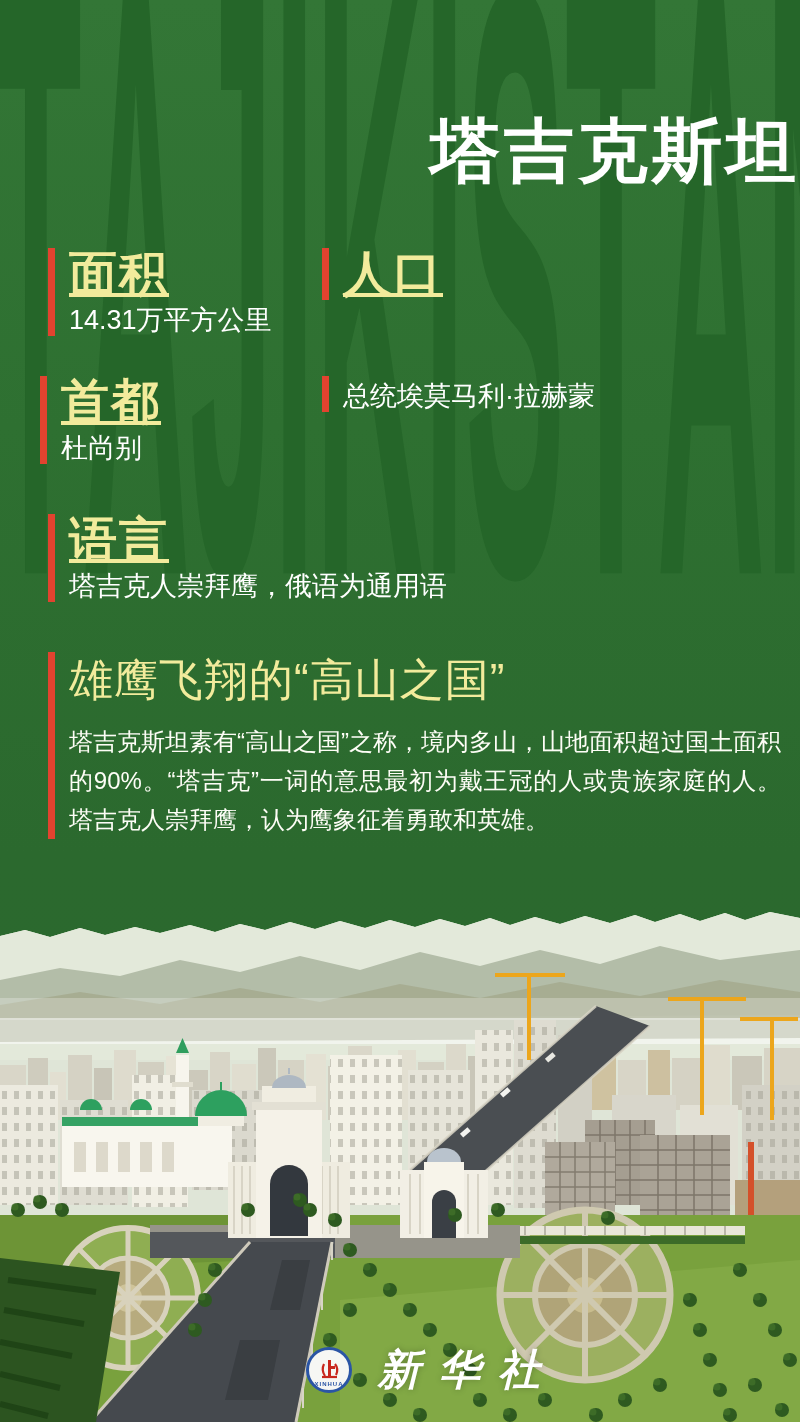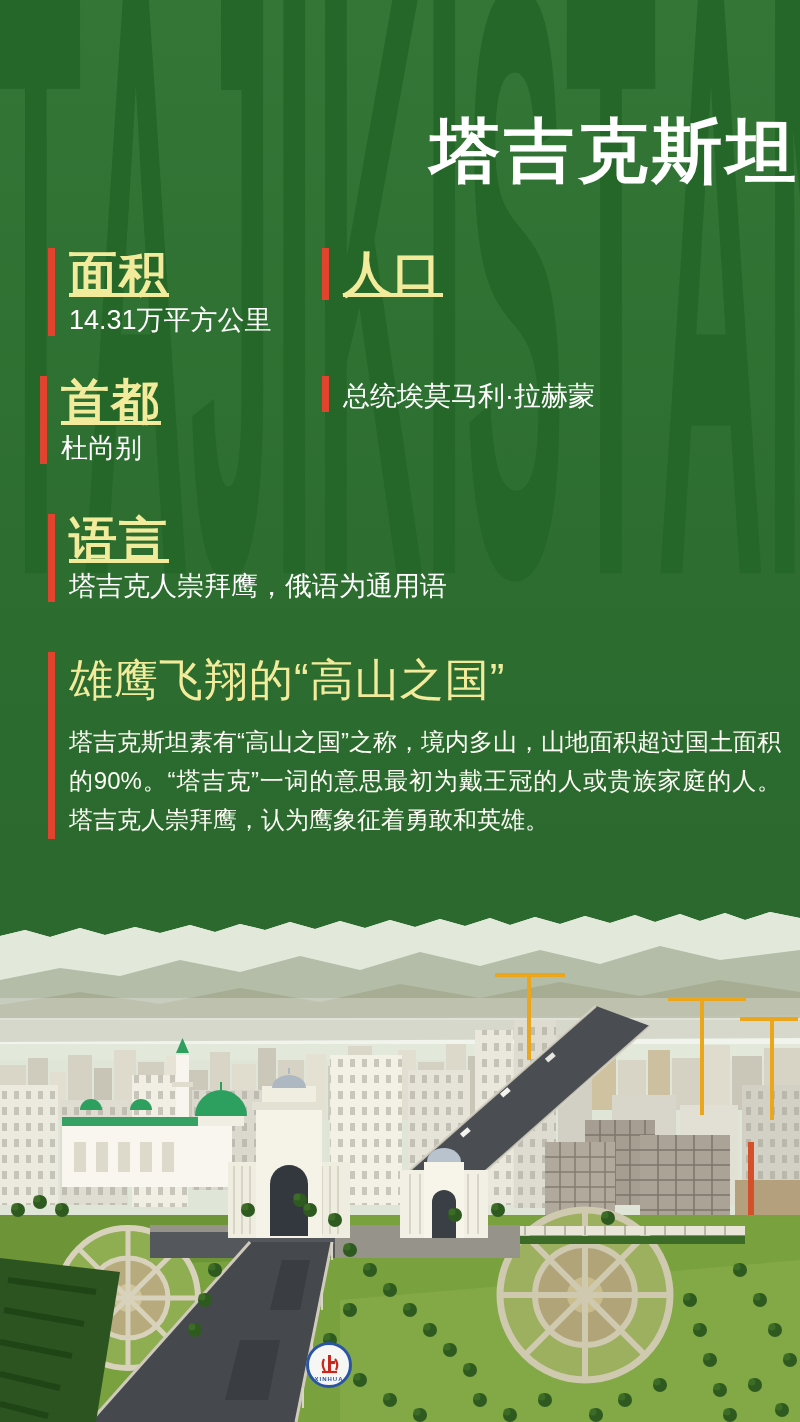--- a/index.html
+++ b/index.html
@@ -356,15 +356,16 @@
     <div class="logo">
       <div class="logo-badge">
         <svg width="26" height="26" viewBox="0 0 26 26">
           <path d="M12,3 h3 v6 h4 v3 h-4 v8 h-3 z" fill="#c8271d"></path>
           <path d="M8,7 q-3,6 1,12" stroke="#c8271d" stroke-width="2.2" fill="none"></path>
           <path d="M19,7 q4,5 1,11" stroke="#c8271d" stroke-width="2.2" fill="none"></path>
           <path d="M6,20 h15" stroke="#c8271d" stroke-width="2.2"></path>
         </svg>
         <div class="logo-en">XINHUA</div>
       </div>
+      <div class="logo-script">新华社</div>
     </div>
   </div>
 </div>
 
 </body></html>

